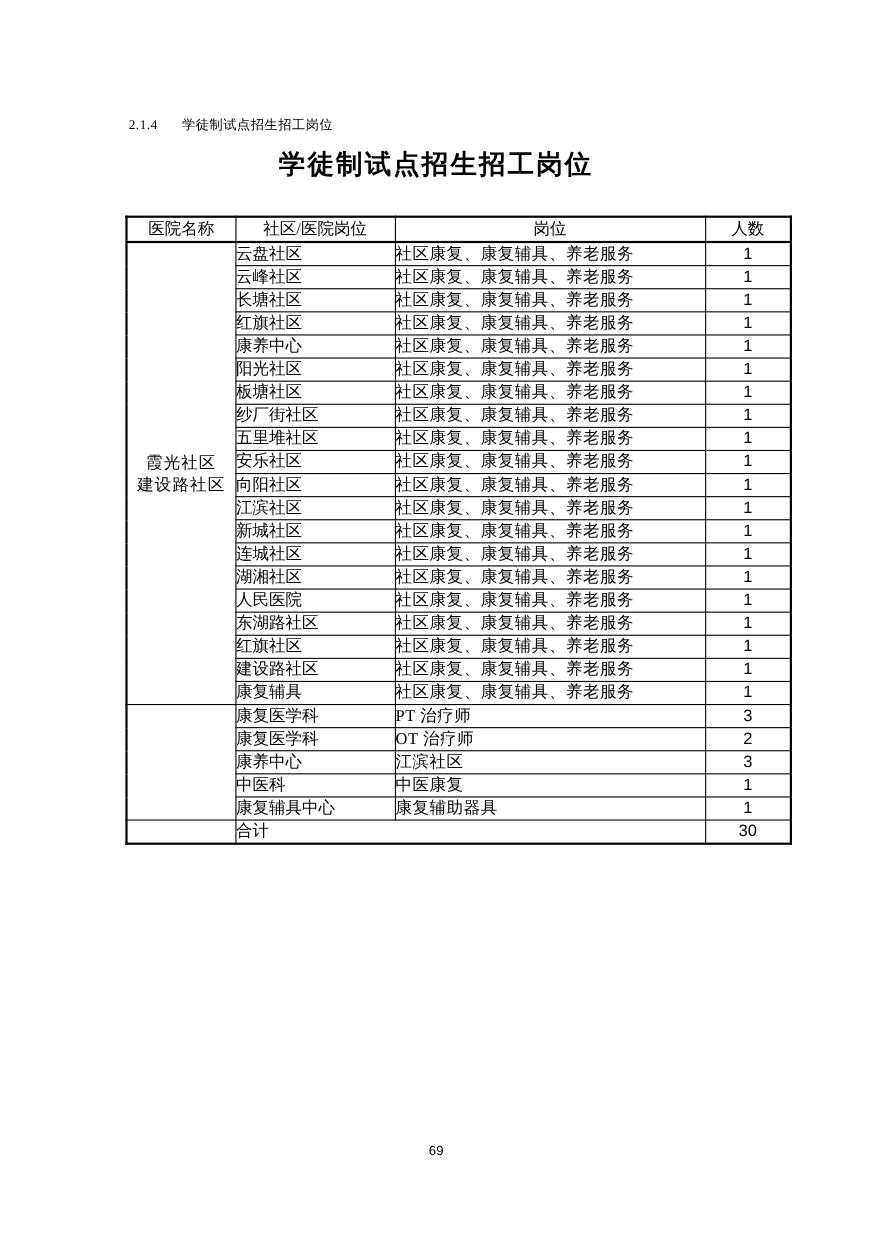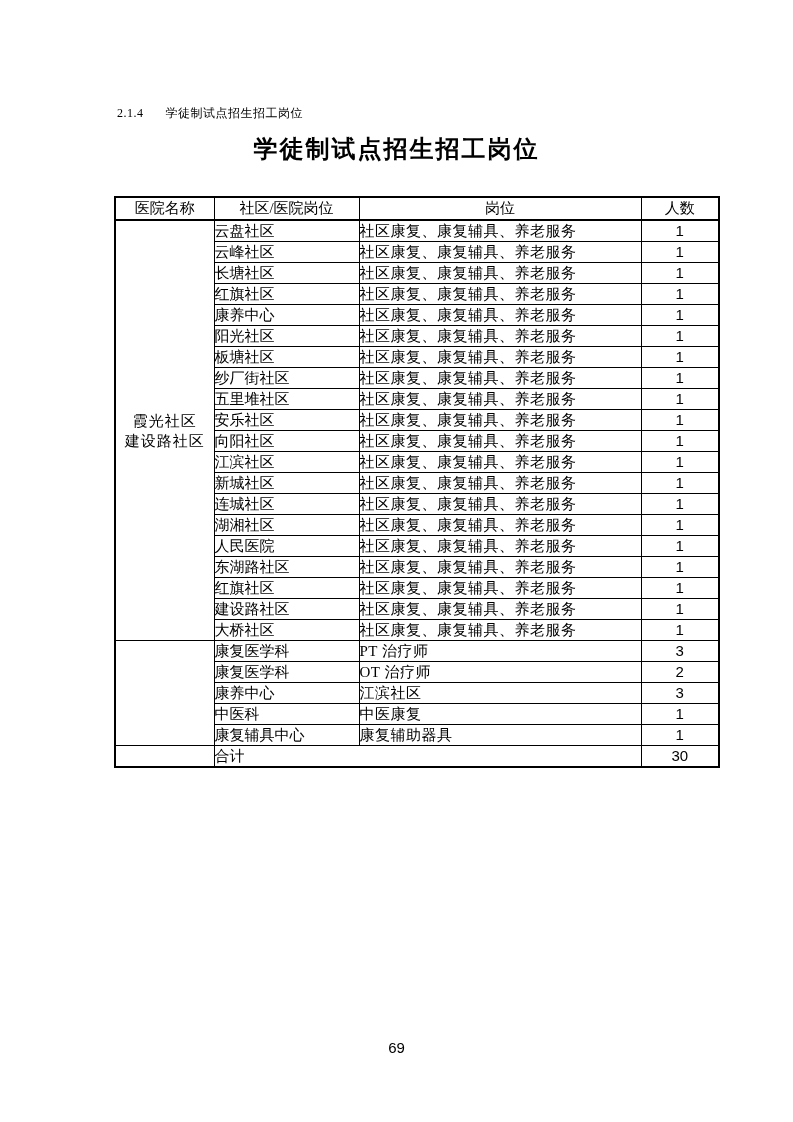--- a/index.html
+++ b/index.html
@@ -56,21 +56,21 @@
     text-align:center;
     line-height:22px;
     letter-spacing:1px;
   }
   tr.total-row td { height:23px; }
   td.total-label-cell { text-align:left; padding-left:8px;margin-left:28px; }
   .page-number {
     position:absolute; left:0; top:1039px; width:100%;
     text-align:center;
     font-family:"Liberation Sans", sans-serif;
-    font-size:15px;
+    font-size:12px;
   }
 </style>
 </head>
 <body>
 
 <div>
 
   <div class="section-heading">
     <span class="sec-num">2.1.4</span><span>学徒制试点招生招工岗位</span>
   </div>
@@ -187,21 +187,21 @@
             <td class="dept-cell">红旗社区</td>
             <td class="pos-cell">社区康复、康复辅具、养老服务</td>
             <td class="count-cell">1</td>
           </tr>
           <tr>
             <td class="dept-cell">建设路社区</td>
             <td class="pos-cell">社区康复、康复辅具、养老服务</td>
             <td class="count-cell">1</td>
           </tr>
           <tr>
-            <td class="dept-cell">大桥社区</td>
+            <td class="dept-cell">康复辅具</td>
             <td class="pos-cell">社区康复、康复辅具、养老服务</td>
             <td class="count-cell">1</td>
           </tr>
           <tr>
             <td class="hospital-cell" rowspan="5"></td>
             <td class="dept-cell">康复医学科</td>
             <td class="pos-cell">PT 治疗师</td>
             <td class="count-cell">3</td>
           </tr>
           <tr>

